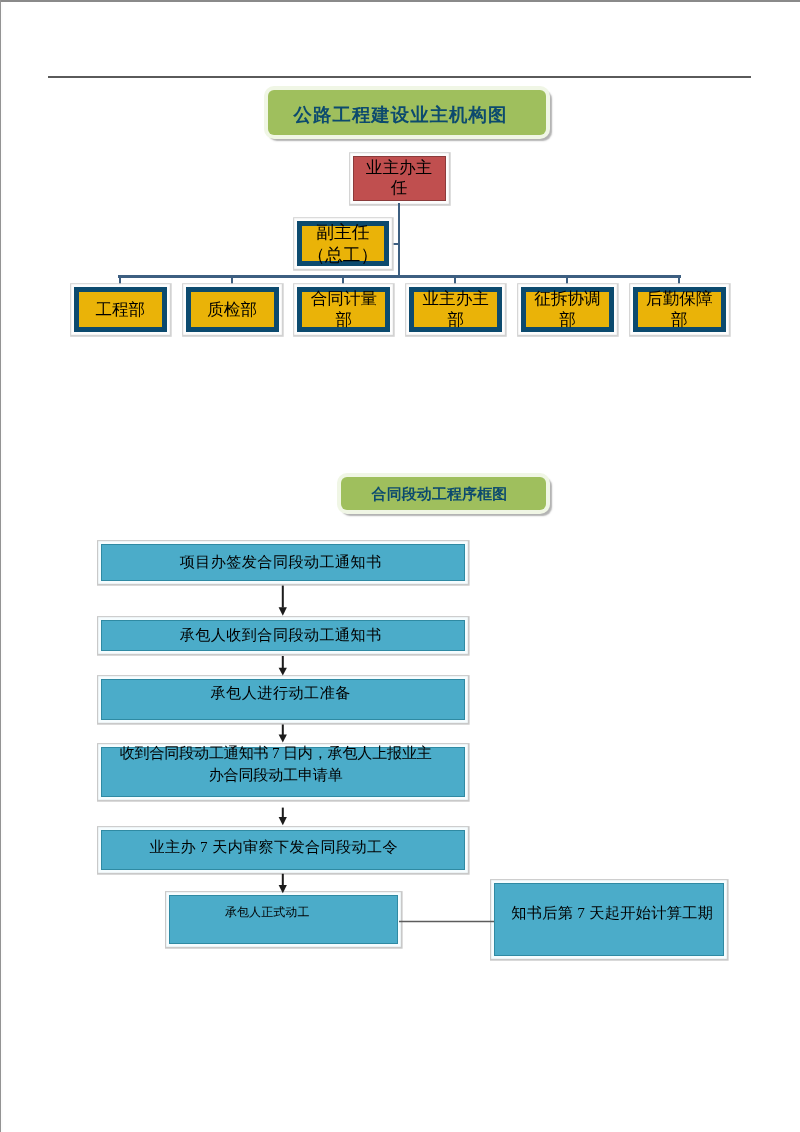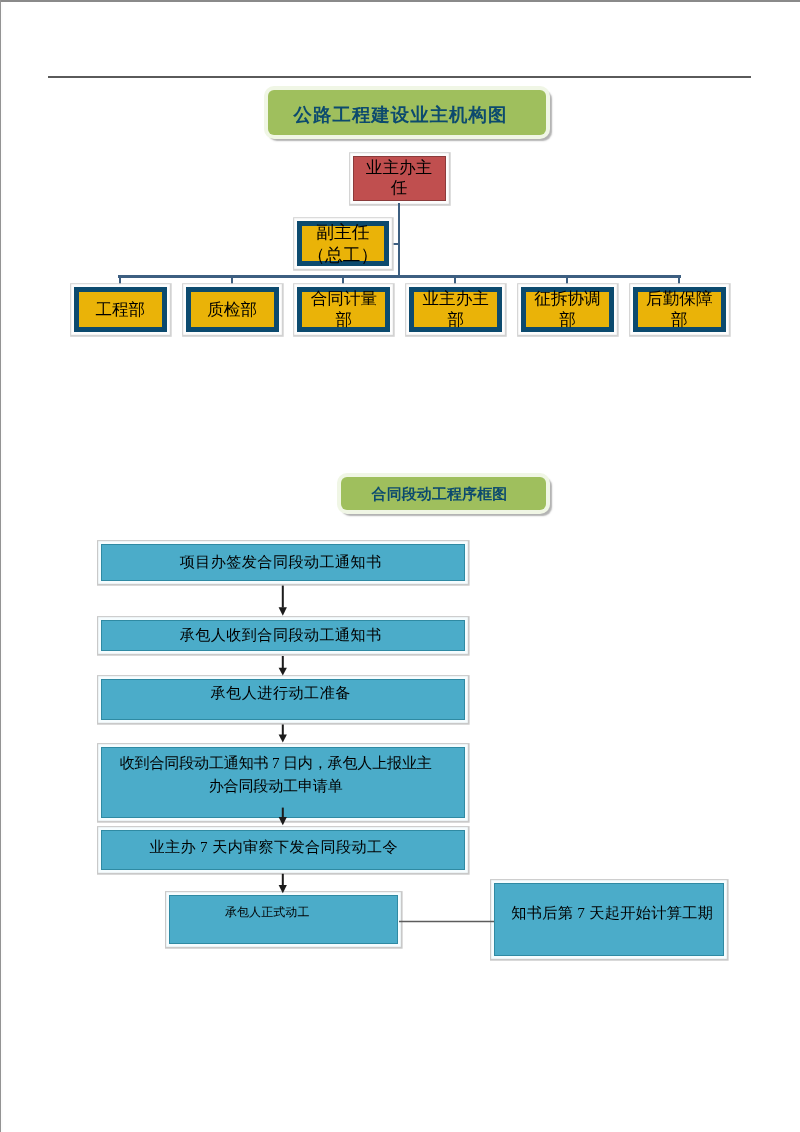--- a/index.html
+++ b/index.html
@@ -50,21 +50,21 @@
   .d3{left:453.85px;} .b3{left:409.2px;}
   .d4{left:565.85px;} .b4{left:521.0px;}
   .d5{left:677.85px;} .b5{left:632.8px;}
 
   
   .flow-title{left:340.6px;top:477.4px;width:205.8px;height:32.6px;font-size:14.9px;letter-spacing:0.2px;padding-right:8px;padding-top:2px;}
   .step{left:100.6px;width:364.2px;font-size:15.1px;line-height:22.4px;letter-spacing:0.45px;padding:0 4px 0 0;}
   .s0{top:544.3px;height:36.8px;}
   .s1{top:619.5px;height:31.8px;}
   .s2{top:679.4px;height:40.4px;padding:0 4px 12px 0;letter-spacing:0.5px;}
-  .s3{top:746.7px;height:71px;letter-spacing:-0.22px;padding:0 14px 15px 0;}
+  .s3{top:746.7px;height:50px;letter-spacing:-0.22px;padding:0 14px 15px 0;}
   .s4{top:829.5px;height:40.3px;padding:0 18px 5px 0;letter-spacing:0.38px;}
   .s5{left:168.6px;top:895.4px;width:229.2px;height:49px;font-size:12px;line-height:15px;
       letter-spacing:0.08px;align-items:flex-start;padding:9px 32px 0 0;}
   .note{left:494.2px;top:882.8px;width:230.2px;height:73.6px;font-size:15.2px;line-height:25.5px;letter-spacing:0.3px;padding:0 2px 13px 8px;}
   .arrows{position:absolute;left:0;top:0;pointer-events:none;}
 </style>
 </head>
 <body>
 
 <div class="page">

